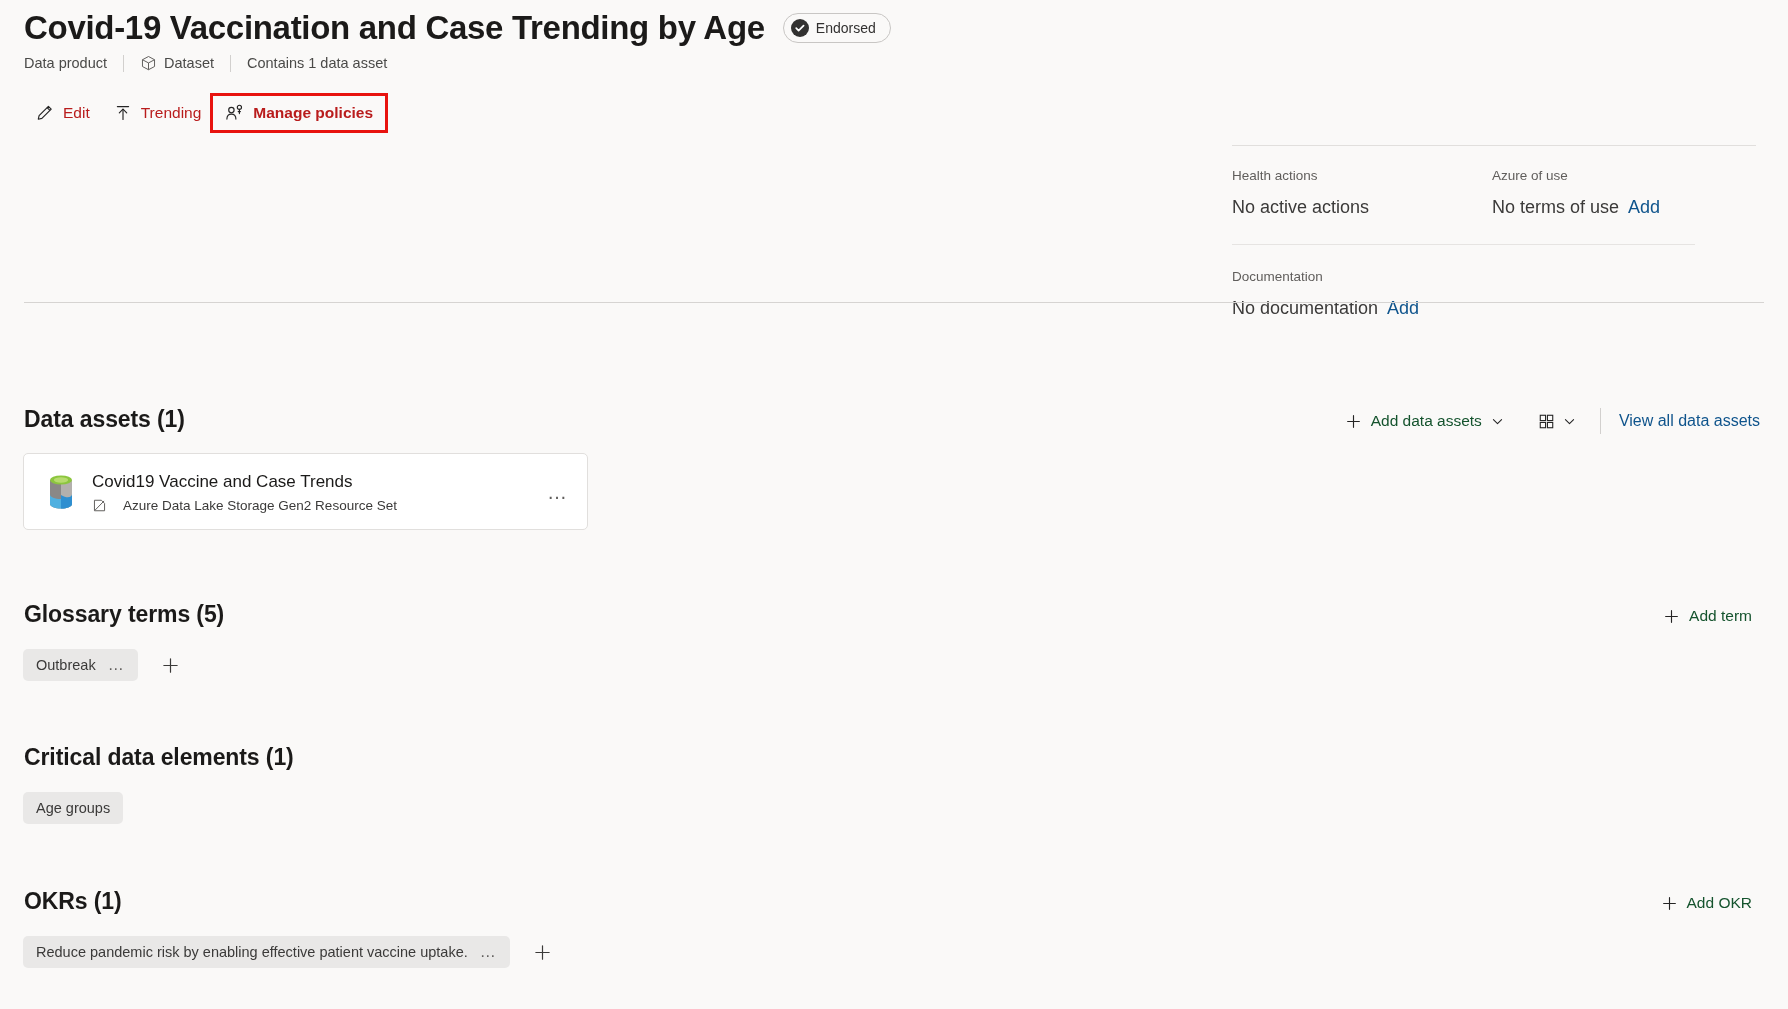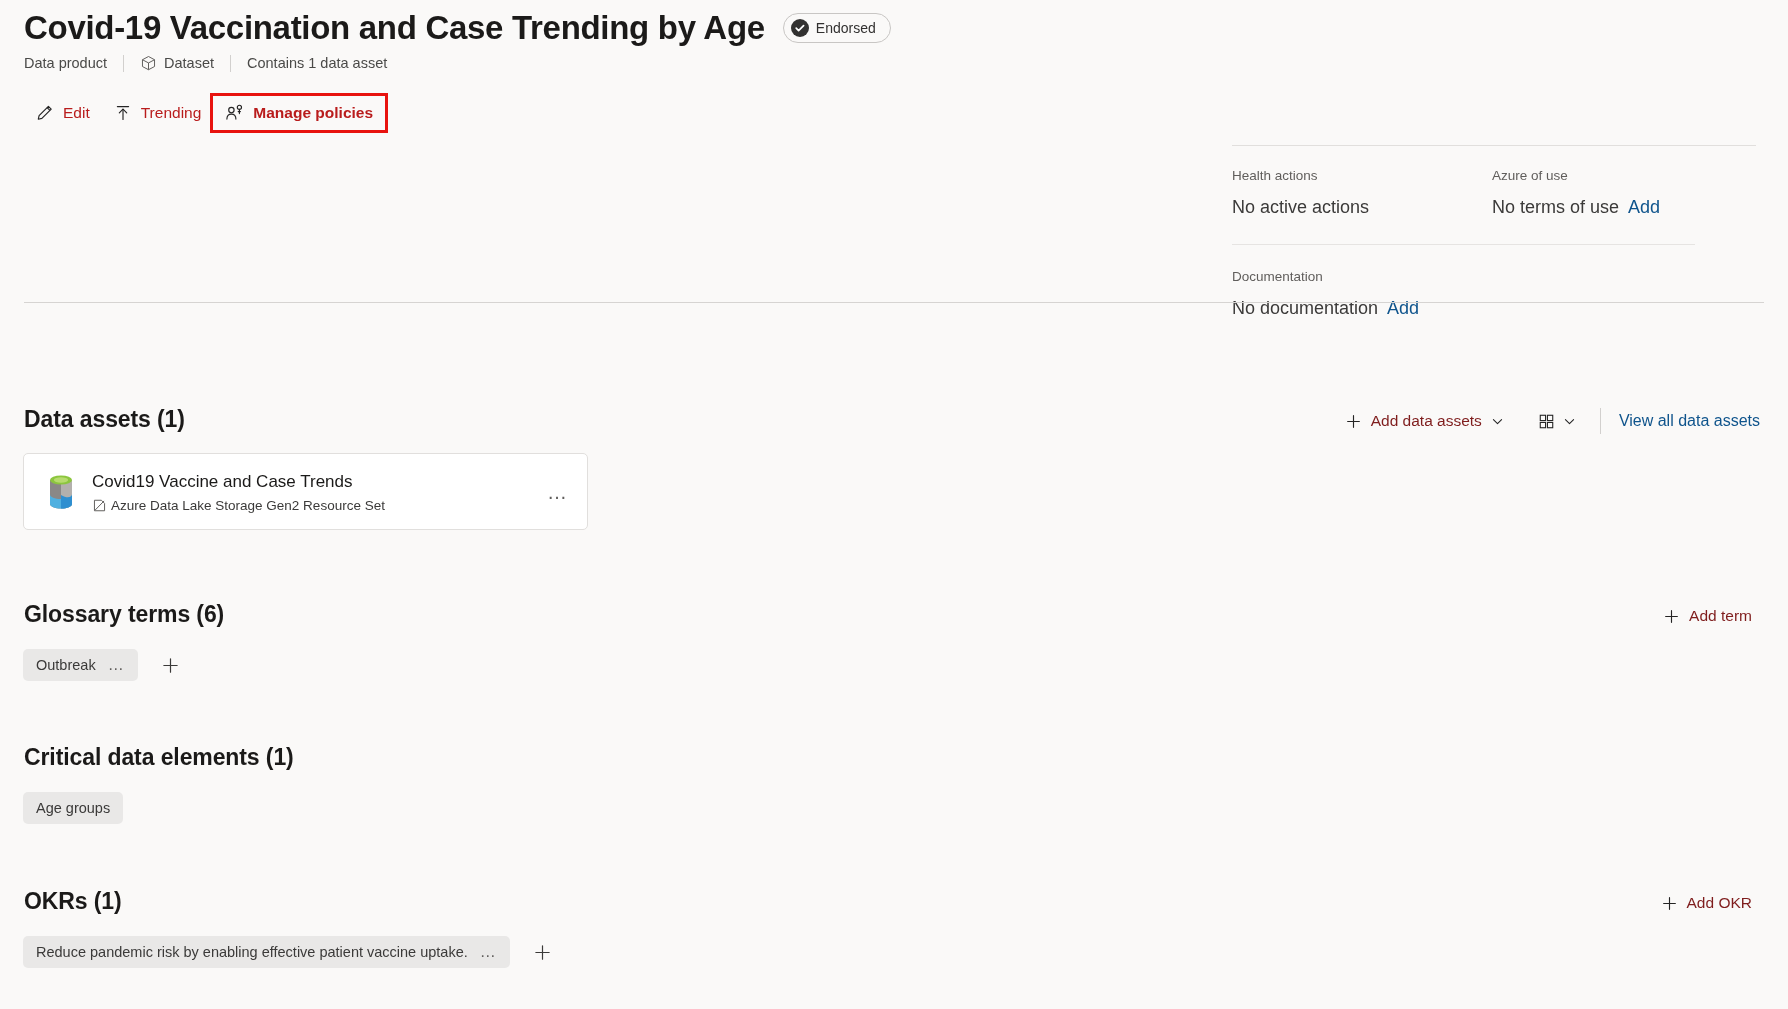--- a/index.html
+++ b/index.html
@@ -97,21 +97,21 @@
   }
   .section-title {
     font-size: 23px; font-weight: 700; color: #1b1a19; letter-spacing: -0.1px;
     white-space: nowrap;
   }
   .section-actions {
     position: absolute; display: flex; align-items: center; gap: 0;
   }
   .action-btn {
     display: inline-flex; align-items: center; gap: 9px;
-    font-size: 15.5px; color: #7f1d1d; background: transparent;
+    font-size: 15.5px; color: #14532d; background: transparent;
     border: none; padding: 6px 10px; cursor: pointer; white-space: nowrap;
     font-family: inherit; height: 32px;
   }
   .action-link {
     font-size: 16px; color: #0f548c; text-decoration: none;
     cursor: pointer; padding: 6px 4px; white-space: nowrap;
   }
   .v-divider { width: 1px; height: 26px; background: #d2d0ce; margin: 0 14px; }
 
   
@@ -119,21 +119,21 @@
     position: absolute; left: 23px; top: 453px;
     width: 565px; height: 77px;
     background: #ffffff; border: 1px solid #e1dfdd; border-radius: 5px;
     display: flex; align-items: center; padding: 0 14px 0 20px;
     cursor: pointer;
   }
   .asset-icon { width: 34px; height: 40px; flex: 0 0 auto; margin-right: 14px; }
   .asset-text { flex: 1 1 auto; min-width: 0; }
   .asset-name { font-size: 17px; color: #1b1a19; line-height: 23px; white-space: nowrap; }
   .asset-sub {
-    display: flex; align-items: center; gap: 4px;
+    display: flex; align-items: center; gap: 16px;
     font-size: 13.5px; color: #3b3a39; margin-top: 5px; white-space: nowrap;
   }
   .asset-more {
     font-size: 20px; color: #605e5c; letter-spacing: 2px;
     line-height: 10px; padding: 6px 4px; cursor: pointer; flex: 0 0 auto;
   }
 
   
   .chip-row { position: absolute; left: 23px; display: flex; align-items: center; gap: 10px; }
   .chip {
@@ -315,21 +315,21 @@
             <path d="M3.3 12.9 L12.9 3.1" stroke="#605e5c" stroke-width="1.05"></path>
           </svg>
         </span>
         <span>Azure Data Lake Storage Gen2 Resource Set</span>
       </div>
     </div>
     <span class="asset-more">…</span>
   </div>
 
   <div class="section-head" style="top:601px;">
-    <span class="section-title">Glossary terms (6)</span>
+    <span class="section-title">Glossary terms (5)</span>
   </div>
   <div class="section-actions" style="right:26px; top:600px;">
     <button class="action-btn">
       <span>
         <svg width="17" height="17" viewBox="0 0 18 18">
             <path d="M9 2.8 L9 15.2 M2.8 9 L15.2 9" stroke="#242424" stroke-width="1.2" stroke-linecap="round"></path>
           </svg>
       </span>
       <span>Add term</span>
     </button>

